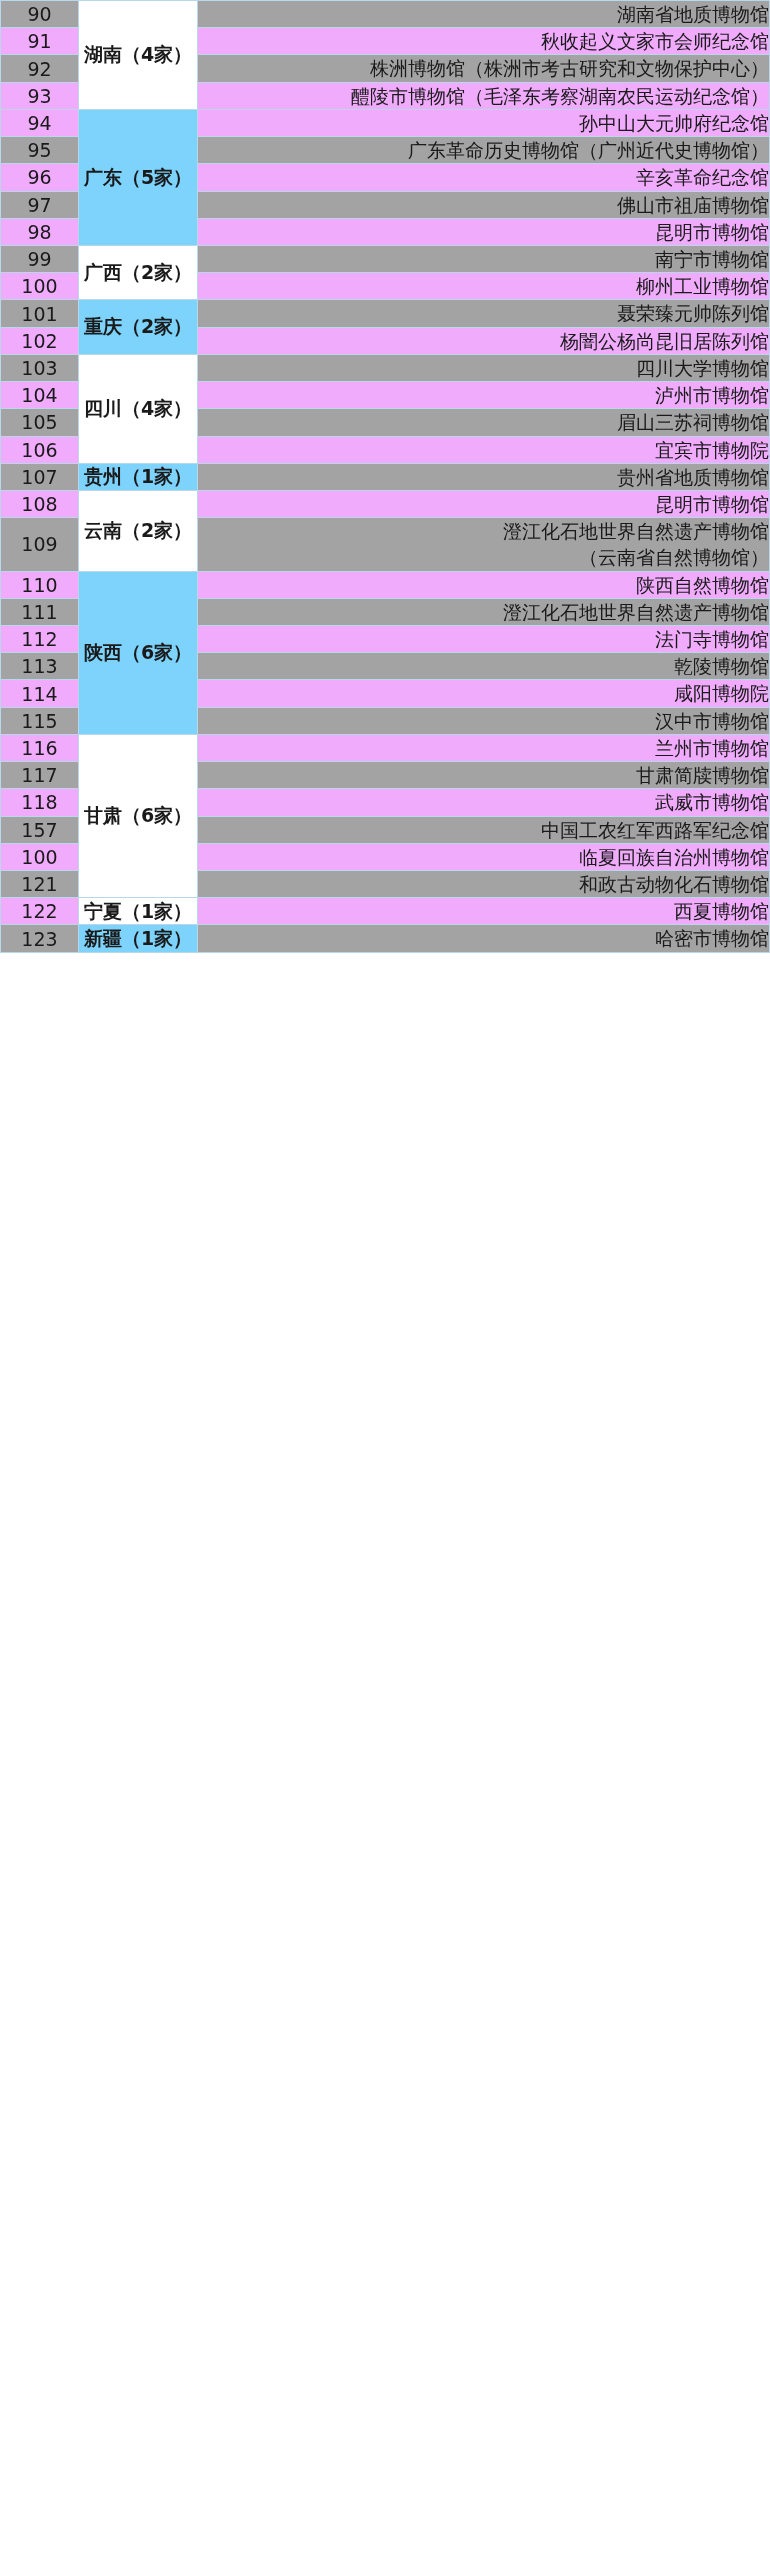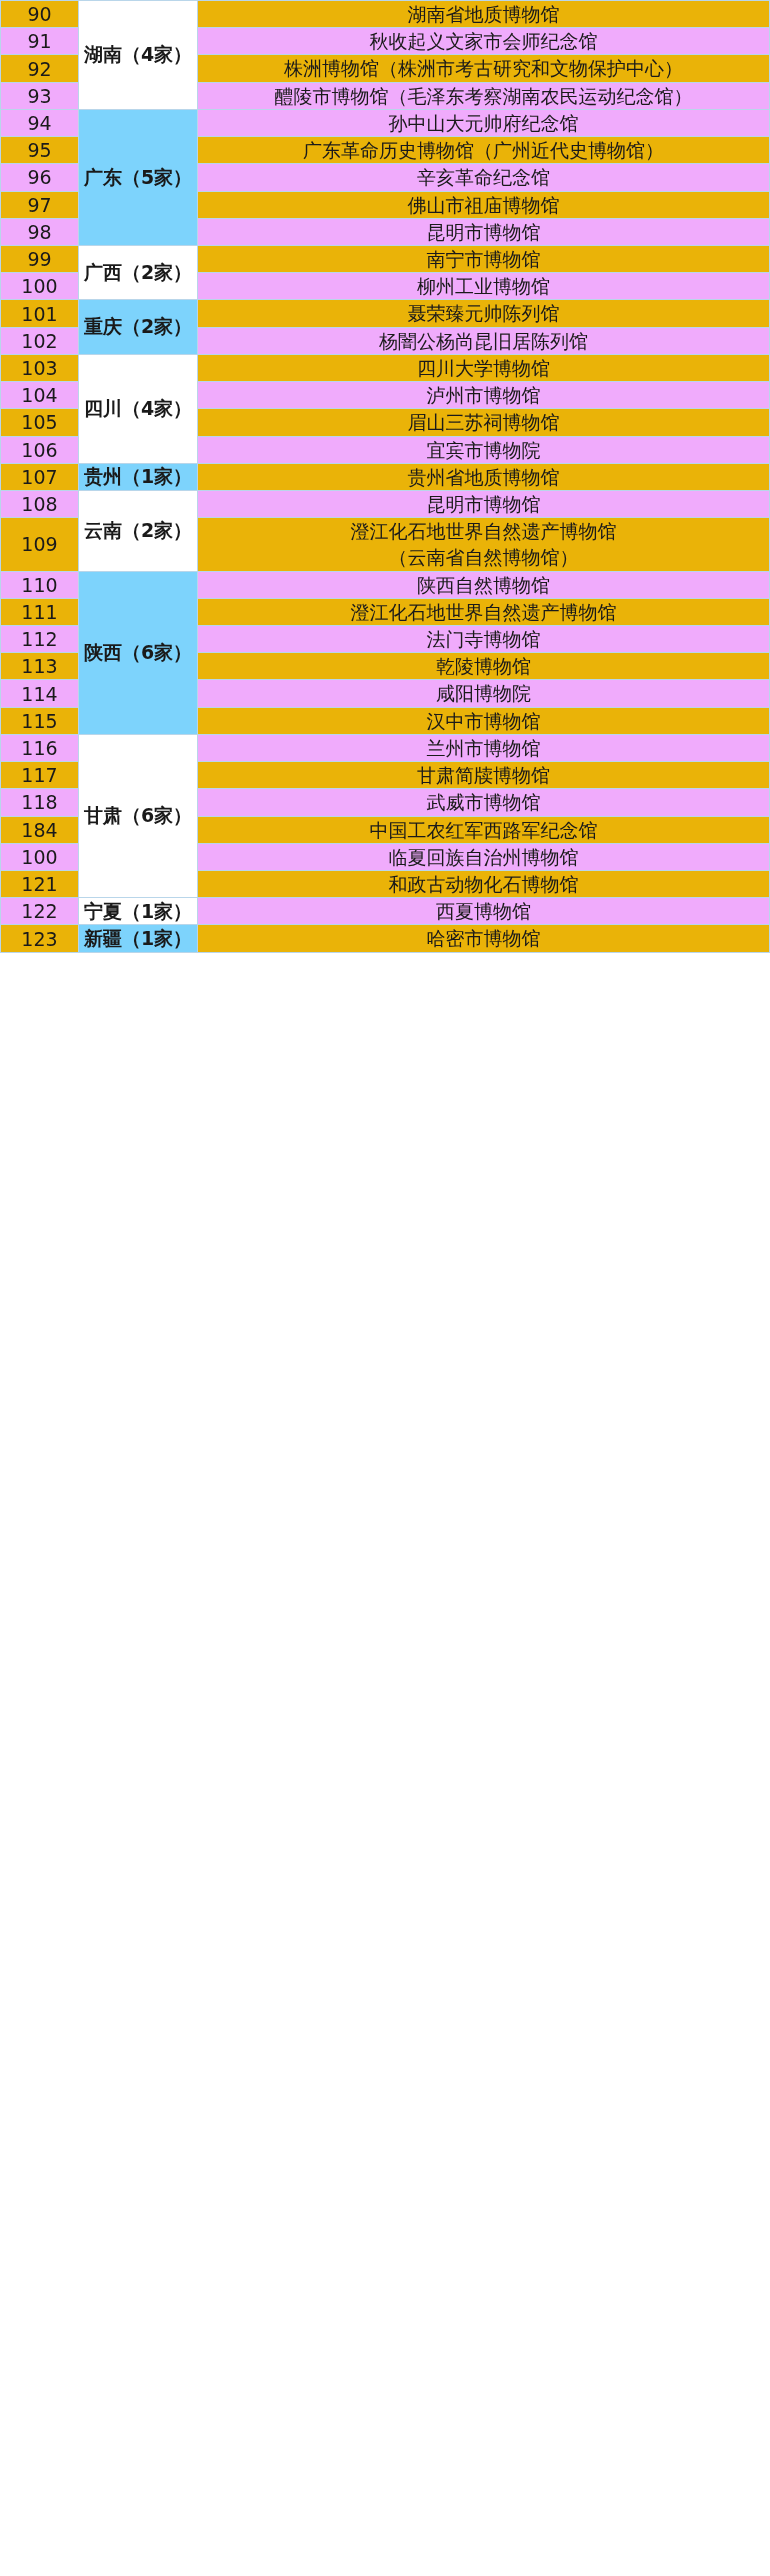--- a/index.html
+++ b/index.html
@@ -33,25 +33,25 @@
     font-size: 19px;
     font-weight: bold;
     color: #1668b3;
     line-height: 1.35;
   }
   td.name {
     font-size: 19px;
     line-height: 1.38;
     padding: 11.4px 7.1px;
   }
-  tr.band-a td.idx, tr.band-a td.name { background: #eab308; }
+  tr.band-a td.idx, tr.band-a td.name { background: #a3a3a3; }
   tr.band-b td.idx, tr.band-b td.name { background: #f0abfc; }
   td.prov.pb-a { background: #7dd3fc; }
   td.prov.pb-b { background: #ffffff; }
-  .nm-line { display: block; }
+  .nm-line { display: block; text-align: right; }
 </style>
 </head>
 <body>
 
 <table id="museum-table">
   <tbody>
       <tr class="band-a">
         <td class="idx">90</td>
         <td class="prov pb-b" rowspan="4">湖南（4家）</td>
         <td class="name">
@@ -229,21 +229,21 @@
           <span class="nm-line">甘肃简牍博物馆</span>
         </td>
       </tr>
       <tr class="band-b">
         <td class="idx">118</td>
         <td class="name">
           <span class="nm-line">武威市博物馆</span>
         </td>
       </tr>
       <tr class="band-a">
-        <td class="idx">184</td>
+        <td class="idx">157</td>
         <td class="name">
           <span class="nm-line">中国工农红军西路军纪念馆</span>
         </td>
       </tr>
       <tr class="band-b">
         <td class="idx">100</td>
         <td class="name">
           <span class="nm-line">临夏回族自治州博物馆</span>
         </td>
       </tr>

